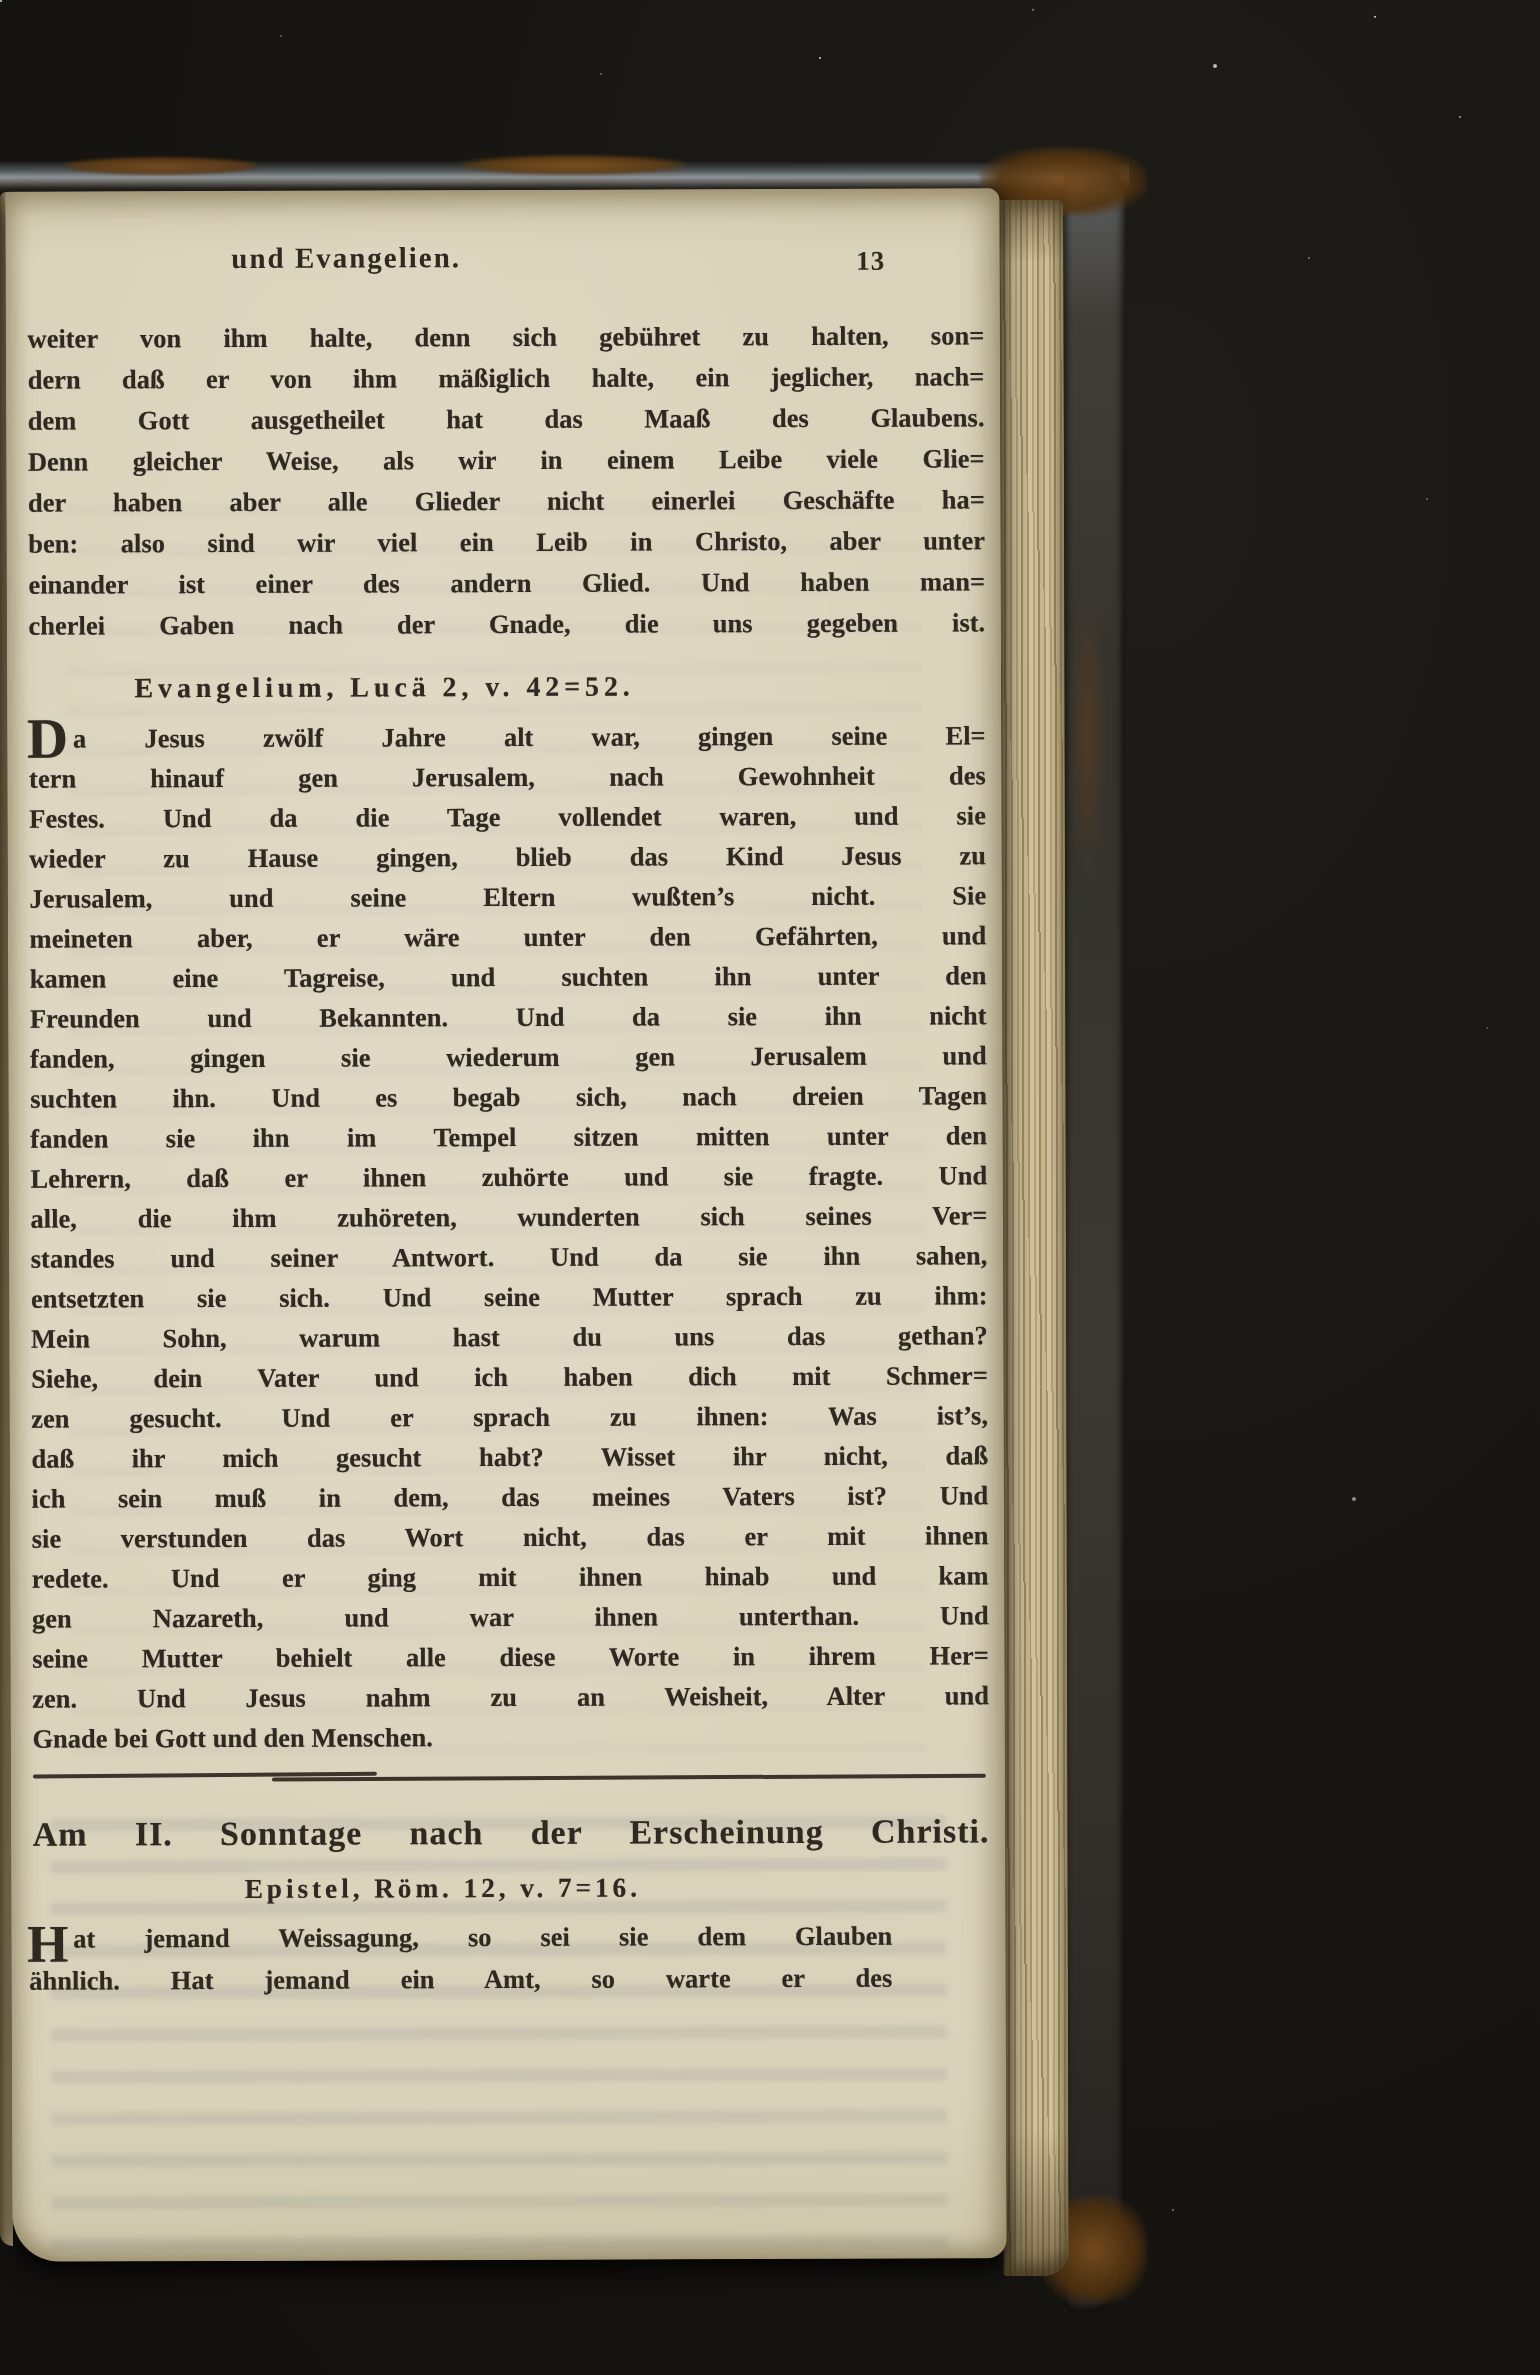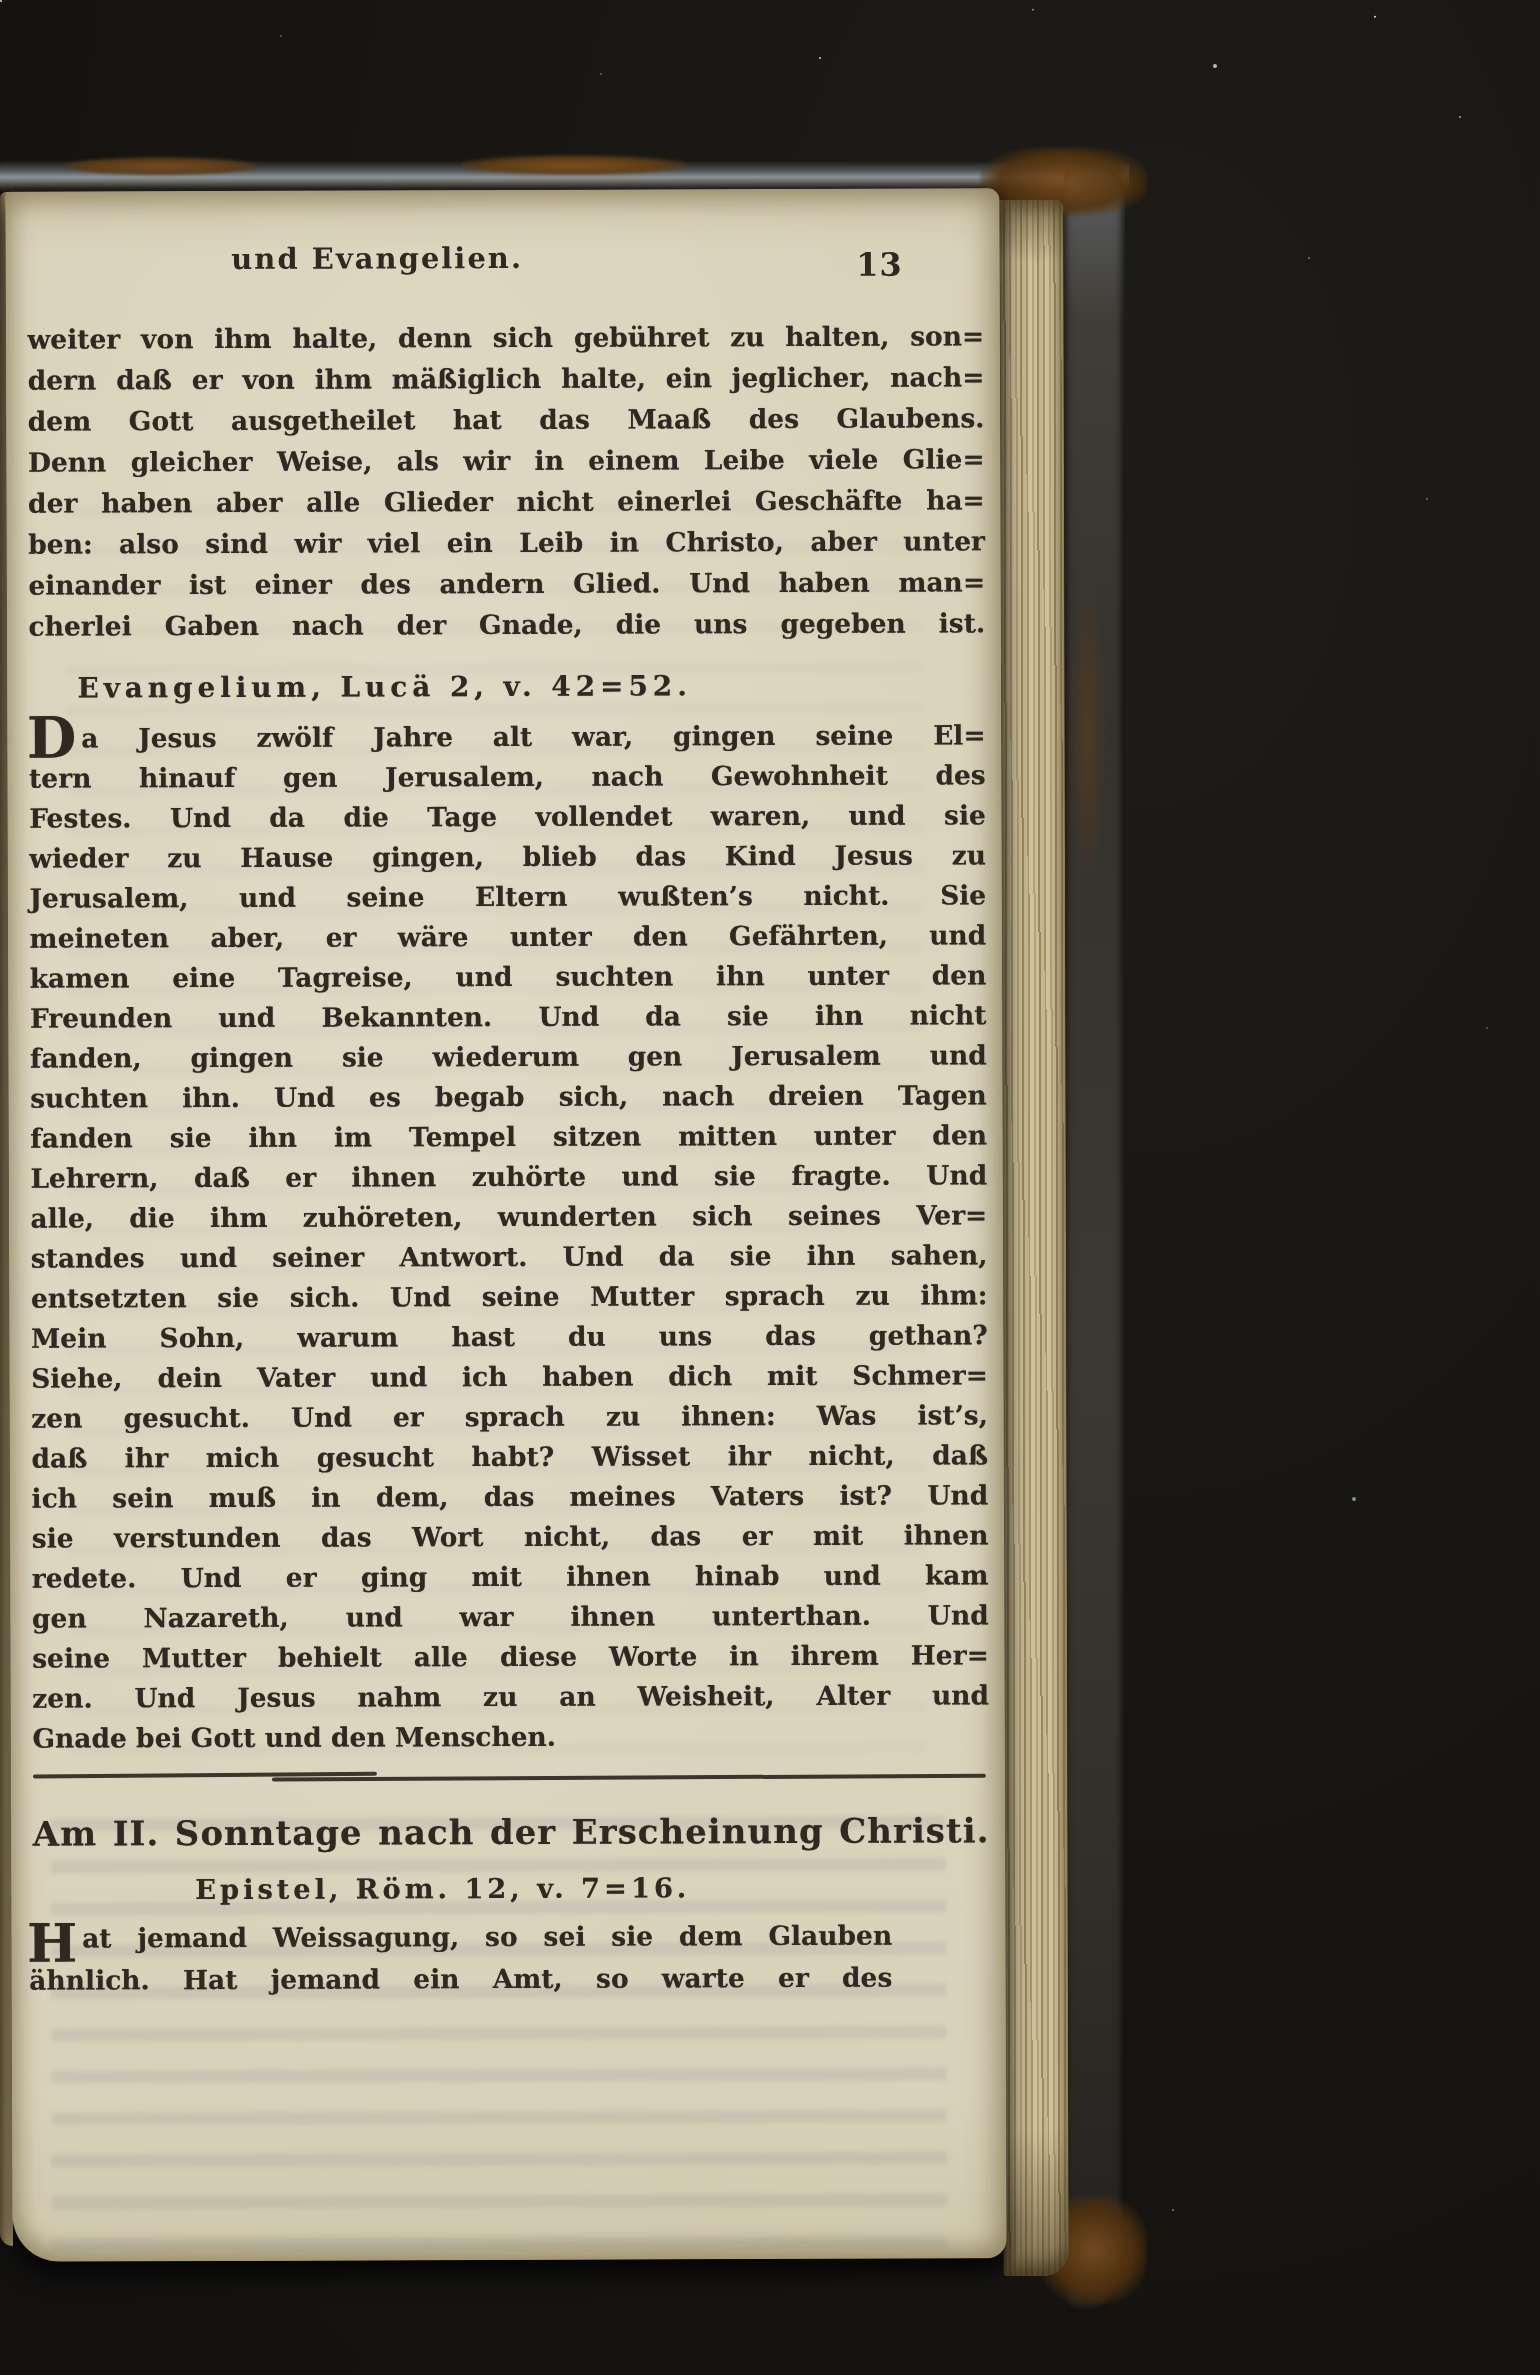--- a/index.html
+++ b/index.html
@@ -2,21 +2,21 @@
 <html><head>
 <meta charset="utf-8">
 <style>
   html,body{margin:0;padding:0;}
   body{
     width:1541px;height:2376px;position:relative;overflow:hidden;
     background:
       radial-gradient(ellipse at 75% 20%, #1d1c18 0%, #161511 55%, #121110 100%);
     font-family:"DejaVu Serif","Liberation Serif",serif;
   }
-  .scene{position:absolute;inset:0;}
+  .scene{position:absolute;inset:0;font-family:Liberation Serif, serif;}
 
   
   .speckles{position:absolute;left:0;top:0;width:2px;height:2px;border-radius:50%;
     background:#d9dbdd;
     box-shadow: 1374px 15.7px 0 #d4d6d8, 1214px 65px 0 1px #babdbf, 1459px 116px 0 #9fa2a4,
       819px 57px 0 #c8cbcd, 1032px 8.8px 0 #8e9193, 1308px 257px 0 #7d8082,
       1426px 498px 0 #6d7072, 1353px 1498px 0 1px #8b8e90, 1172px 2209px 0 #7a7d7f,
       600px 73px 0 #696c6e, 280px 35px 0 #606264, 1486px 1027px 0 #595b5d;}
 
   
@@ -67,21 +67,21 @@
   
   .bleed{position:absolute;left:39px;right:59px;top:1627px;height:461px;
     background:repeating-linear-gradient(180deg, rgba(96,106,120,.13) 0 12.7px, rgba(0,0,0,0) 12.7px 42px);
     filter:blur(2.5px);pointer-events:none;}
   .bleed2{position:absolute;left:59px;right:78px;top:314px;height:1274px;
     background:repeating-linear-gradient(180deg, rgba(96,106,120,.05) 0 9.8px, rgba(0,0,0,0) 9.8px 40px);
     filter:blur(2.5px);pointer-events:none;}
 
   .running-head{position:relative;height:43px;}
   .running-title{position:absolute;left:204px;top:0;font-size:29px;font-weight:700;letter-spacing:2px;}
-  .page-number{position:absolute;left:829px;top:5.9px;font-size:32px;font-weight:700;letter-spacing:1px;}
+  .page-number{position:absolute;left:829px;top:5.9px;font-size:27px;font-weight:700;letter-spacing:1px;}
 
   .para{font-weight:700;text-shadow:0 0 1px rgba(46,41,33,.45);}
   .tl{text-align:justify;text-align-last:justify;white-space:normal;}
   .ragged-last .tl:last-child{text-align-last:left;}
 
   .p1{margin-top:33px;font-size:26.5px;line-height:41px;}
   .p2{margin-top:9.8px;font-size:26.5px;line-height:40px;}
   .p3{margin-top:7.8px;font-size:26.5px;line-height:42px;width:863px;margin-left:-3.9px;}
 
   .heading-sperr{margin:0;font-weight:700;text-align:center;text-shadow:0 0 1px rgba(46,41,33,.4);}

